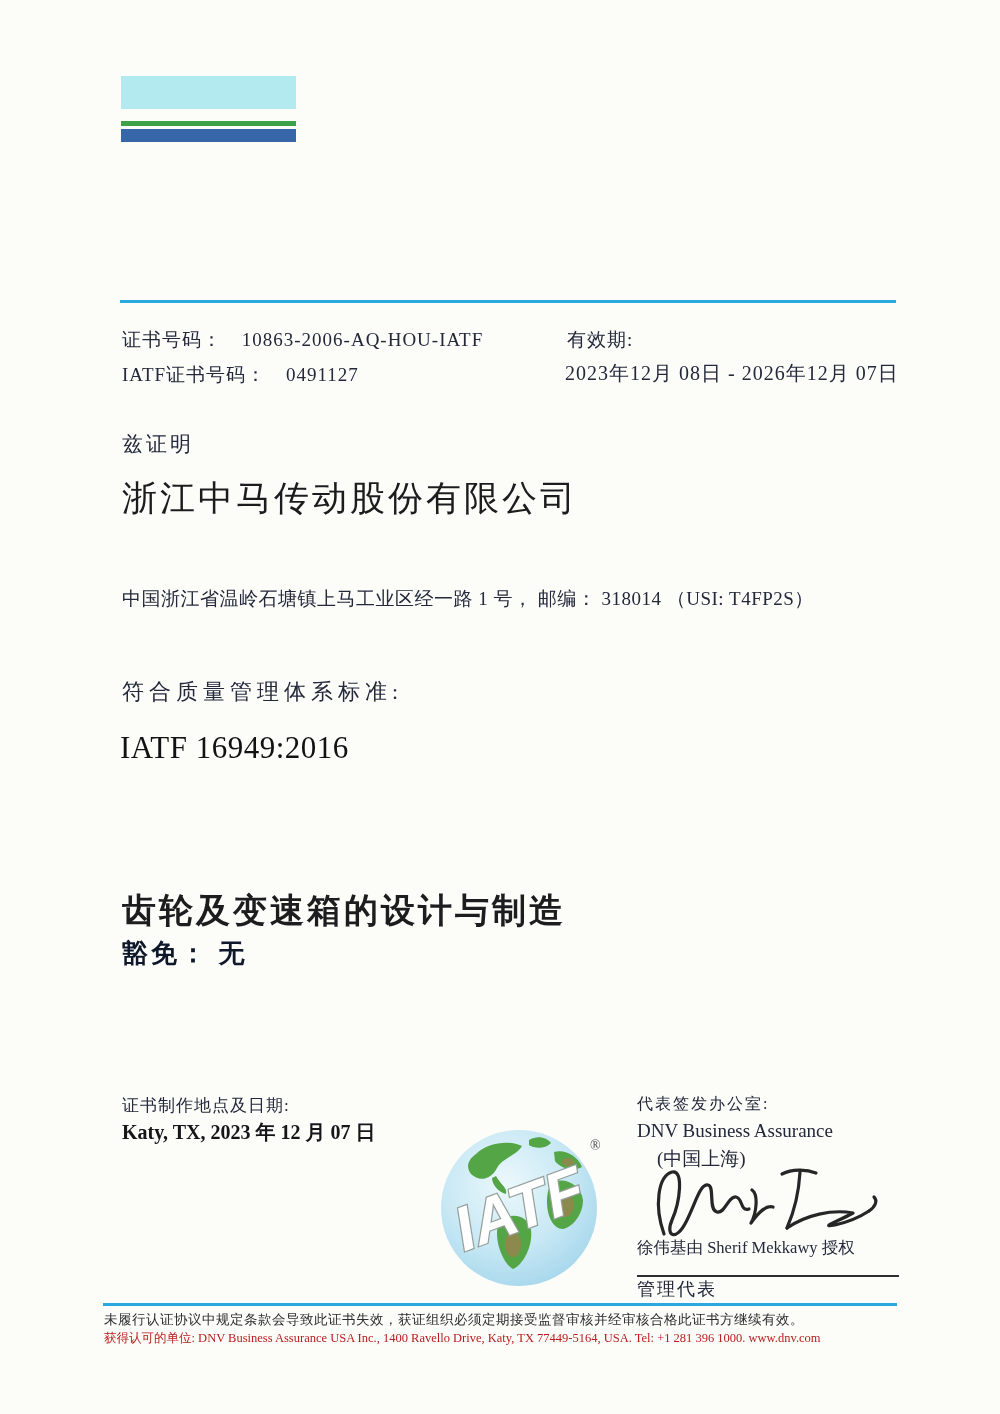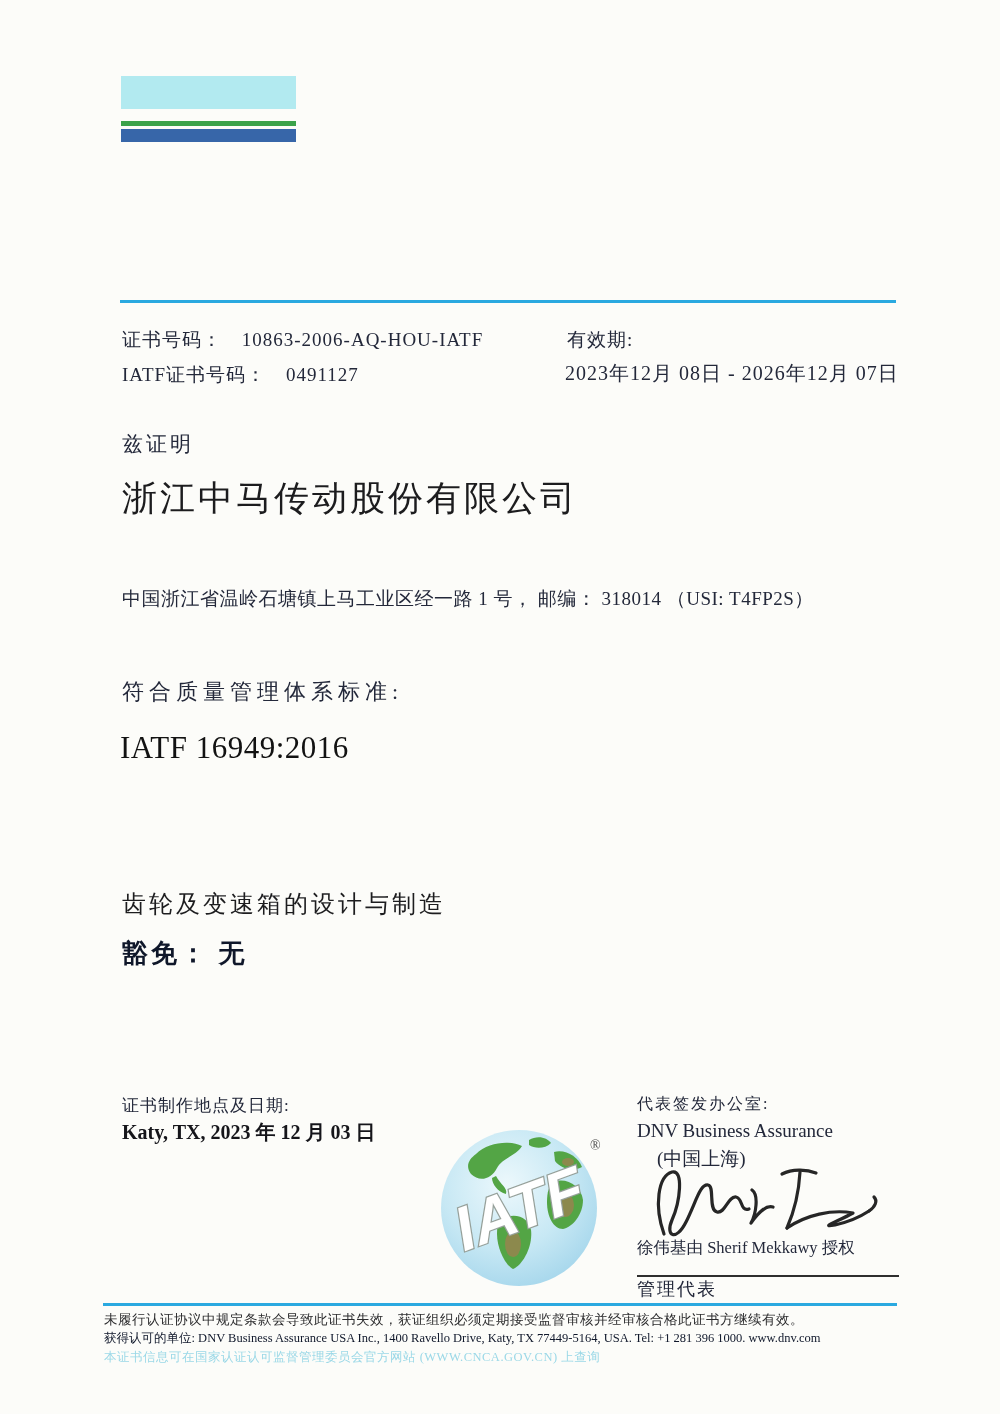--- a/index.html
+++ b/index.html
@@ -32,40 +32,40 @@
   .validity-label { left:567px; top:327px; }
   .validity-value { left:565px; top:360px; font-size:20px; }
   .cert-label { margin-right:14px; }
 
   .certify   { position:absolute; left:122px; top:430px; font-size:21px; letter-spacing:3px; }
   .company   { position:absolute; left:122px; top:475px; font-size:35px; font-weight:normal; color:#1c1c1e; letter-spacing:3px; white-space:nowrap; }
   .address   { position:absolute; left:122px; top:586px; font-size:19px; letter-spacing:0.5px; white-space:nowrap; }
   .standard-label { position:absolute; left:122px; top:677px; font-size:22px; letter-spacing:5px; }
   .standard  { position:absolute; left:120px; top:730px; font-size:31px; color:#121212; letter-spacing:0.5px; }
   .scope-label { position:absolute; left:122px; top:826px; font-size:21px; letter-spacing:2px; }
-  .scope     { position:absolute; left:122px; top:888px; font-size:24px; font-weight:normal; color:#1d1d1f; letter-spacing:3px; }
+  .scope     { position:absolute; left:122px; top:888px; font-size:34px; font-weight:bold; color:#1d1d1f; letter-spacing:3px; }
   .exemption { position:absolute; left:122px; top:936px; font-size:26px; font-weight:bold; color:#0f172a; letter-spacing:3px; }
 
   .place-label { position:absolute; left:122px; top:1094px; font-size:17px; letter-spacing:1px; }
   .place-value { position:absolute; left:122px; top:1119px; font-size:20px; font-weight:bold; color:#15151a; }
 
   .globe { position:absolute; left:424px; top:1124px; }
 
   .office-label { position:absolute; left:637px; top:1094px; font-size:16px; letter-spacing:2px; }
   .office-name  { position:absolute; left:637px; top:1120px; font-size:19px; }
   .office-loc   { position:absolute; left:657px; top:1146px; font-size:19px; }
   .signature    { position:absolute; left:648px; top:1162px; }
   .signer-name  {
     position:absolute; left:637px; top:1237px; width:262px; font-size:16.5px;
     padding-bottom:16px; border-bottom:2px solid #2e2e2e; white-space:nowrap;
   }
   .signer-title { position:absolute; left:637px; top:1277px; font-size:18px; letter-spacing:2px; }
 
   .fine1 { position:absolute; left:104px; top:1311px; font-size:13.5px; color:#2c2c2e; letter-spacing:0.5px; white-space:nowrap; }
-  .fine2 { position:absolute; left:104px; top:1330px; font-size:12.5px; color:#0f172a; white-space:nowrap; }
+  .fine2 { position:absolute; left:104px; top:1330px; font-size:12.5px; color:#b91c1c; white-space:nowrap; }
   .fine3 { position:absolute; left:104px; top:1349px; font-size:12.5px; color:#9bd8e7; letter-spacing:0.5px; white-space:nowrap; }
 </style>
 </head>
 <body>
 
 <div class="page">
 
   <div class="logo">
     <div class="logo-bar-cyan"></div>
     <div class="logo-gap1"></div>
@@ -89,21 +89,21 @@
 
   <div class="certify">兹证明</div>
   <div class="company">浙江中马传动股份有限公司</div>
   <div class="address">中国浙江省温岭石塘镇上马工业区经一路 1 号， 邮编： 318014 （USI: T4FP2S）</div>
   <div class="standard-label">符合质量管理体系标准:</div>
   <div class="standard">IATF 16949:2016</div>
   <div class="scope">齿轮及变速箱的设计与制造</div>
   <div class="exemption">豁免： 无</div>
 
   <div class="place-label">证书制作地点及日期:</div>
-  <div class="place-value">Katy, TX, 2023 年 12 月 03 日</div>
+  <div class="place-value">Katy, TX, 2023 年 12 月 07 日</div>
 
   <div class="globe">
     <svg width="190" height="172" viewBox="0 0 190 172">
       <defs>
         <radialGradient id="gw" cx="42%" cy="35%" r="75%">
           <stop offset="0%" stop-color="#ecf8fc"></stop>
           <stop offset="55%" stop-color="#c7e8f4"></stop>
           <stop offset="100%" stop-color="#9fd3ea"></stop>
         </radialGradient>
       </defs>
@@ -142,15 +142,14 @@
       <path d="M221,49 C227,45 230,39 226,35"></path>
     </svg>
   </div>
 
   <div class="signer-name">徐伟基由 Sherif Mekkawy 授权</div>
   <div class="signer-title">管理代表</div>
 
   <div class="rule-bottom"></div>
   <div class="fine1">未履行认证协议中规定条款会导致此证书失效，获证组织必须定期接受监督审核并经审核合格此证书方继续有效。</div>
   <div class="fine2">获得认可的单位: DNV Business Assurance USA Inc., 1400 Ravello Drive, Katy, TX 77449-5164, USA. Tel: +1 281 396 1000. www.dnv.com</div>
-  <div class="fine3">本证书信息可在国家认证认可监督管理委员会官方网站 (WWW.CNCA.GOV.CN) 上查询</div>
 
 </div>
 
 </body></html>

